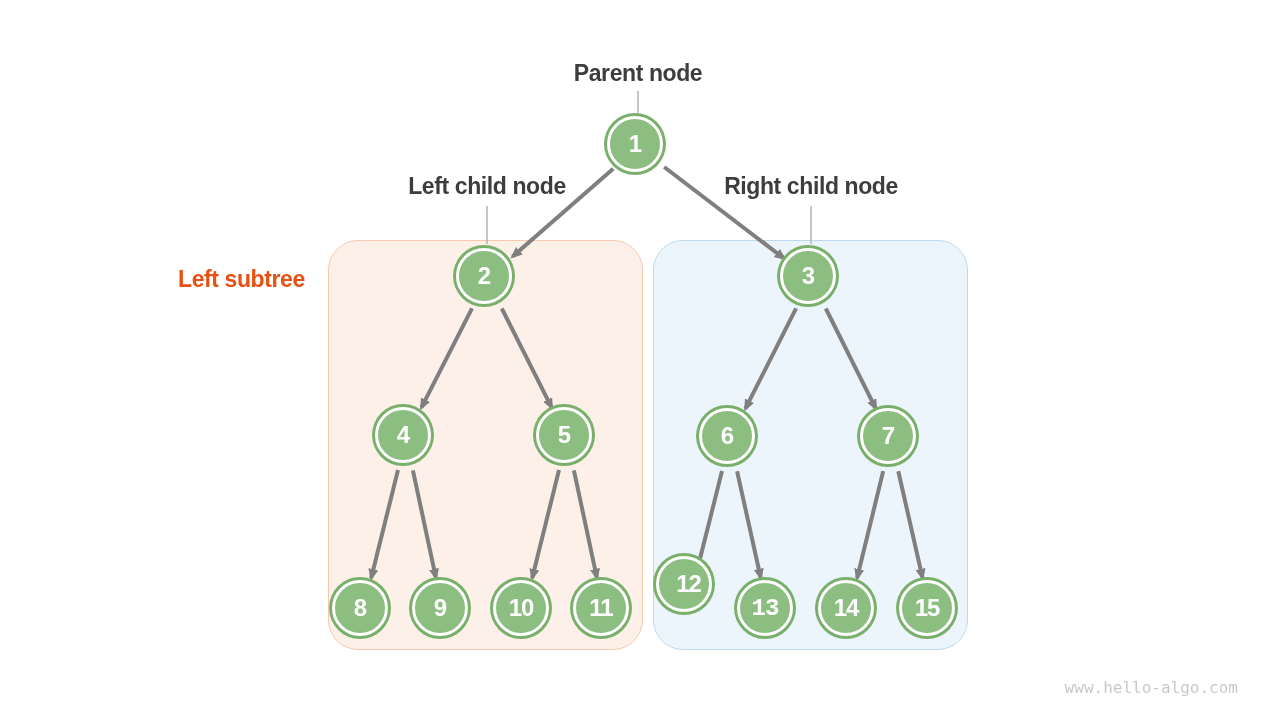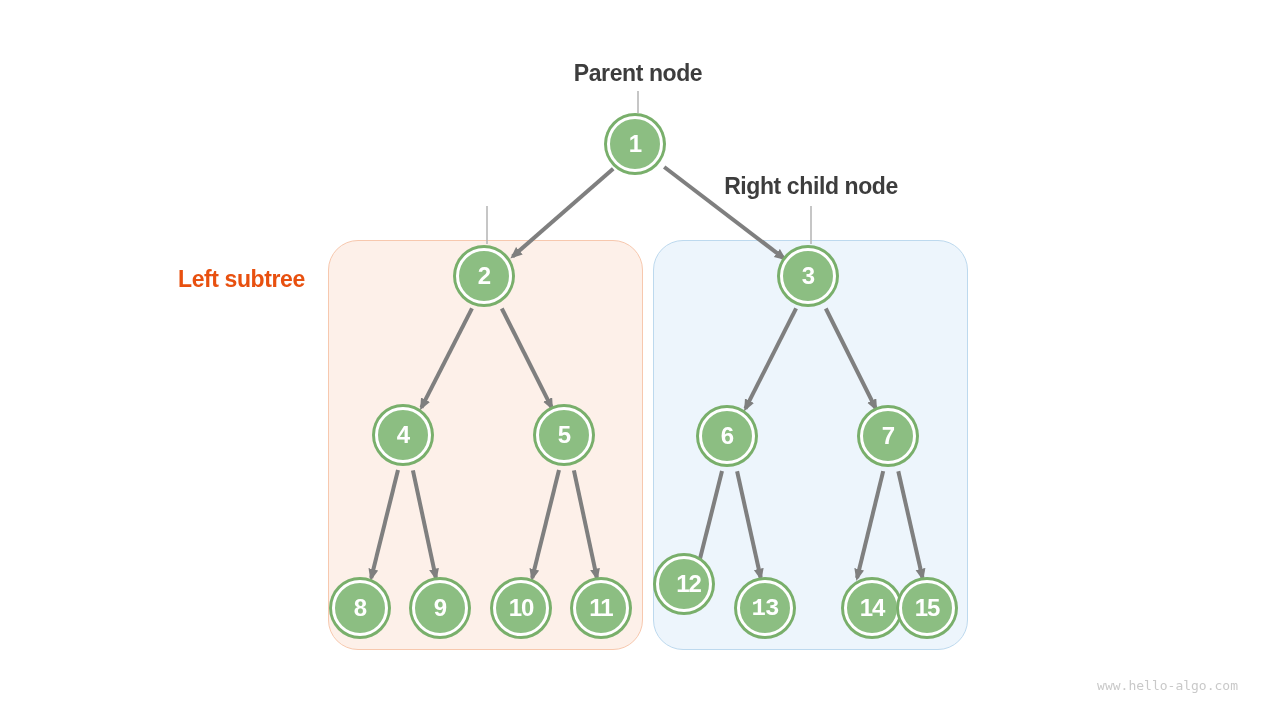--- a/index.html
+++ b/index.html
@@ -40,21 +40,21 @@
 
   .txt{position:absolute;white-space:nowrap;font-weight:bold;letter-spacing:-0.4px;}
   .diagram-title{left:178px;top:57px;font-size:27px;color:var(--title-green);}
   .node-label{color:var(--label-text);font-size:23px;transform:translateX(-50%);}
   .parent-label{left:638px;top:60px;}
   .left-child-label{left:487px;top:173px;}
   .right-child-label{left:811px;top:173px;}
   .left-subtree-label{left:178px;top:266px;font-size:23px;color:var(--left-subtree-text);}
   .right-subtree-label{left:982px;top:266px;font-size:23px;color:var(--right-subtree-text);}
   .watermark{position:absolute;right:42px;top:678px;font-weight:normal;
-    font-family:"DejaVu Sans Mono",monospace;font-size:13px;color:var(--watermark-text);}
+    font-family:"DejaVu Sans Mono",monospace;font-size:16px;color:var(--watermark-text);}
 </style>
 </head>
 <body>
 
 <div class="canvas">
 
   <div class="subtree-box left-box"></div>
   <div class="subtree-box right-box"></div>
 
   <svg class="wires" viewBox="0 0 1280 720">
@@ -91,24 +91,25 @@
       <div class="node" style="left: 375px; top: 407px;">4</div>
       <div class="node" style="left: 536px; top: 407px;">5</div>
       <div class="node" style="left: 699px; top: 408px;">6</div>
       <div class="node" style="left: 860px; top: 408px;">7</div>
       <div class="node" style="left: 332px; top: 580px;">8</div>
       <div class="node" style="left: 412px; top: 580px;">9</div>
       <div class="node" style="left: 493px; top: 580px;">10</div>
       <div class="node" style="left: 573px; top: 580px;">11</div>
       <div class="node" style="left: 656px; top: 556px; padding-left: 9px;">12</div>
       <div class="node" style="left: 737px; top: 580px; font-family: Liberation Mono, monospace;">13</div>
-      <div class="node" style="left: 844px; top: 580px; text-align: right;">14</div>
+      <div class="node" style="left: 818px; top: 580px; text-align: right;">14</div>
       <div class="node" style="left: 899px; top: 580px;">15</div>
     </div>
 
 
   <div class="txt node-label parent-label">Parent node</div>
+  <div class="txt node-label left-child-label">Left child node</div>
   <div class="txt node-label right-child-label">Right child node</div>
 
   <div class="txt left-subtree-label">Left subtree</div>
 
   <div class="watermark">www.hello-algo.com</div>
 </div>
 
 </body></html>

